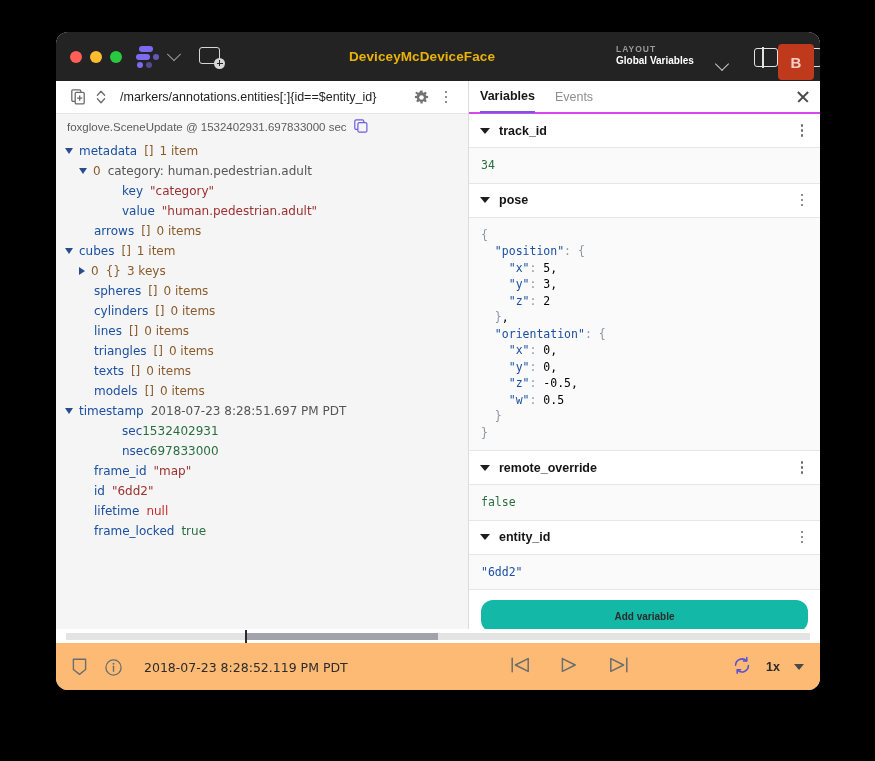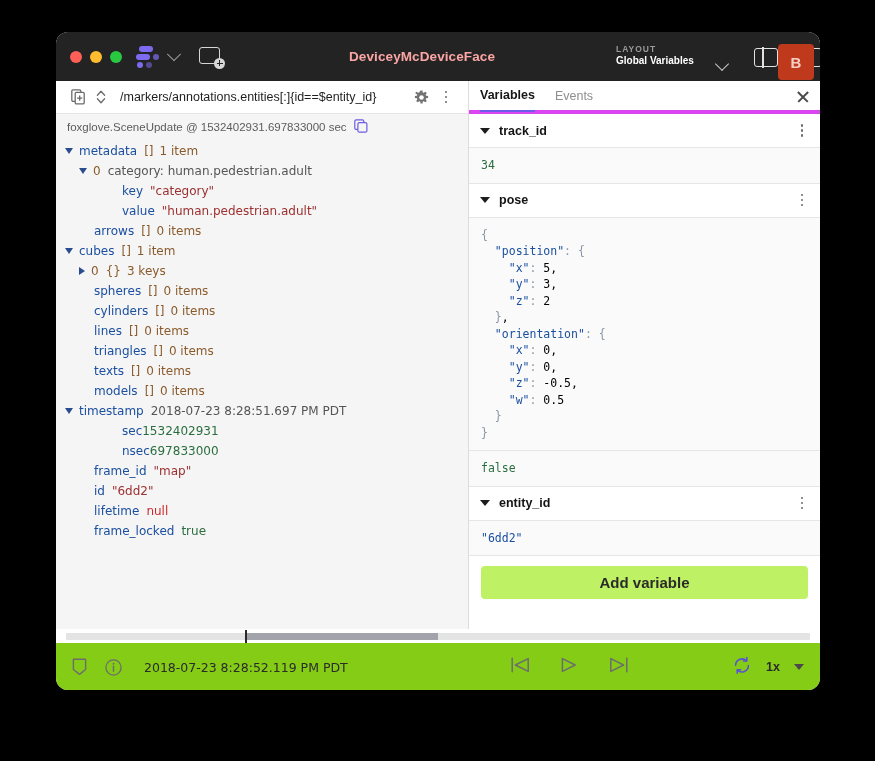--- a/index.html
+++ b/index.html
@@ -72,21 +72,21 @@
   #add-panel-button .plus:after {
     content:""; position:absolute; background:#232323;
   }
   #add-panel-button .plus:before { left:2.5px; top:5px; width:6px; height:1.6px; }
   #add-panel-button .plus:after  { left:4.7px; top:2.7px; width:1.6px; height:6px; }
 
   #device-name {
     position: absolute;
     left: 0; right: 0;
     text-align: center;
-    color: #fca5a5;
+    color: #eab308;
     font-size: 13.5px;
     font-weight: bold;
     letter-spacing: .1px;
     pointer-events: none;
   }
   
   #device-name { left: 236px; right: auto; width: 260px; text-align: center; }
 
   #layout-box {
     position: absolute;
@@ -239,21 +239,21 @@
     display: flex;
     flex-direction: column;
     box-sizing: border-box;
   }
   #var-tabs {
     height: 33px;
     display: flex;
     align-items: center;
     padding: 0 11px;
     position: relative;
-    border-bottom: 4px solid #d946ef;
+    border-bottom: 2px solid #d946ef;
     box-sizing: border-box;
   }
   .var-tab {
     font-size: 12.5px;
     margin-right: 20px;
     color: #8e8e8e;
     height: 33px;
     display: flex;
     align-items: center;
     box-sizing: border-box;
@@ -303,30 +303,30 @@
   }
   .v-num { color: #2a6e3f; }
   .v-bool { color: #2a6e3f; }
   .v-str { color: #1b4fa0; }
   .v-key { color: #1b4fa0; }
   .v-punc { color: #8b97a8; }
 
   #add-variable-button {
     margin: 10px 12px;
     height: 33px;
-    background: #bef264;
-    border-radius: 4px;
+    background: #14b8a6;
+    border-radius: 12px;
     display: flex; align-items: center; justify-content: center;
-    font-size: 15px; font-weight: bold; color: #2b2b2b;
+    font-size: 10px; font-weight: bold; color: #2b2b2b;
   }
 
   
   #playback {
     height: 48px;
-    background: #84cc16;
+    background: #fdba74;
     position: relative;
     border-top: 1px solid #e6e6e6;
     text-align: right;
   }
   #seek-wrap {
     position: absolute;
     left: 0; right: 0; top: -14px;
     height: 14px;
     background: #ffffff;
   }
@@ -603,20 +603,29 @@
     <span class="v-key">"y"</span><span class="v-punc">:</span> 3,
     <span class="v-key">"z"</span><span class="v-punc">:</span> 2
   <span class="v-punc">}</span>,
   <span class="v-key">"orientation"</span><span class="v-punc">:</span> <span class="v-punc">{</span>
     <span class="v-key">"x"</span><span class="v-punc">:</span> 0,
     <span class="v-key">"y"</span><span class="v-punc">:</span> 0,
     <span class="v-key">"z"</span><span class="v-punc">:</span> -0.5,
     <span class="v-key">"w"</span><span class="v-punc">:</span> 0.5
   <span class="v-punc">}</span>
 <span class="v-punc">}</span></div>
+          <div class="var-header">
+            <span class="var-caret"></span>
+            <span class="var-name">remote_override</span>
+            <span class="kebab">
+              <b></b>
+              <b></b>
+              <b></b>
+            </span>
+          </div>
           <div class="var-value"><span class="v-bool">false</span></div>
           <div class="var-header">
             <span class="var-caret"></span>
             <span class="var-name">entity_id</span>
             <span class="kebab">
               <b></b>
               <b></b>
               <b></b>
             </span>
           </div>

